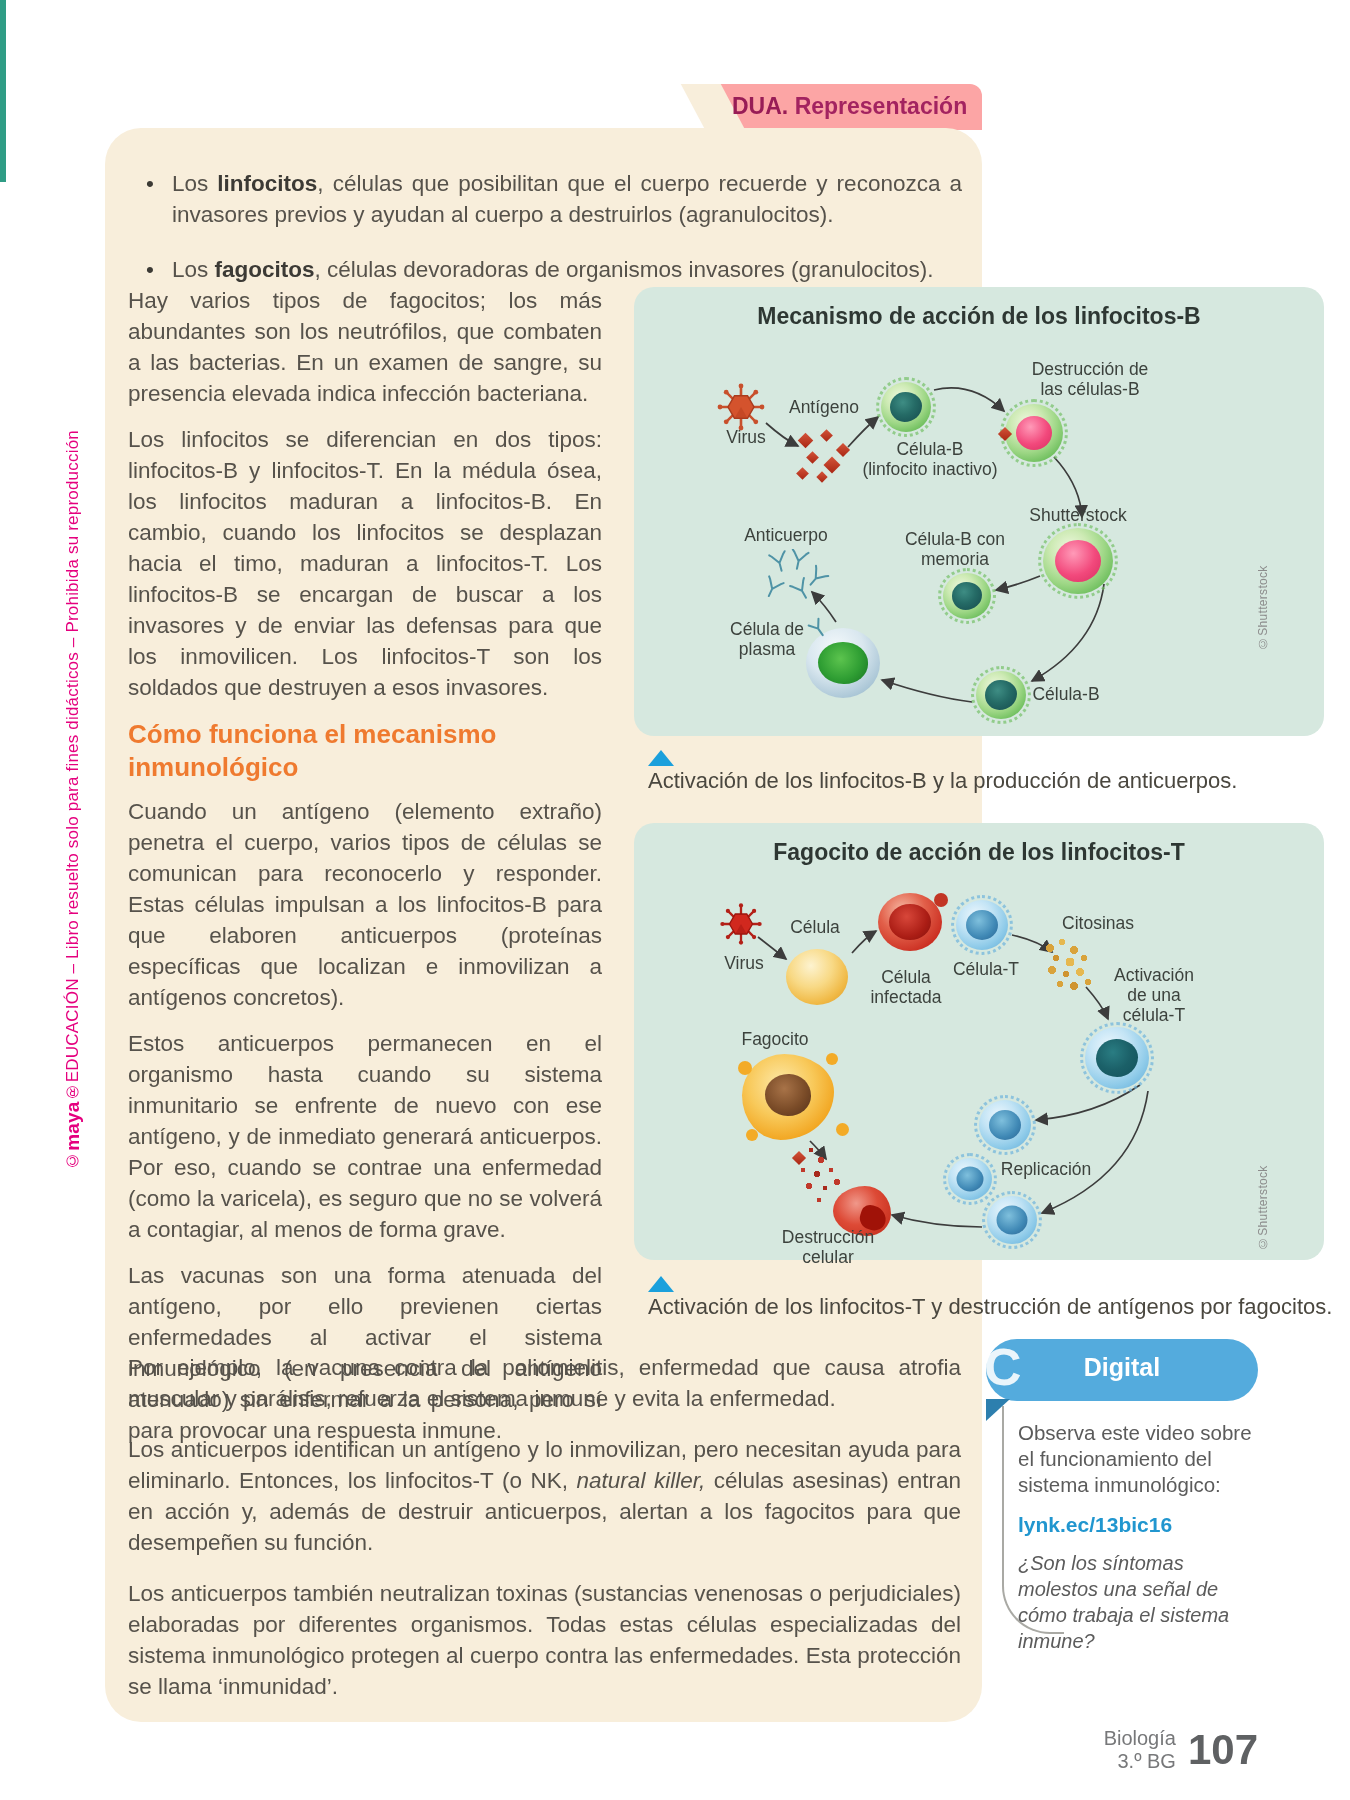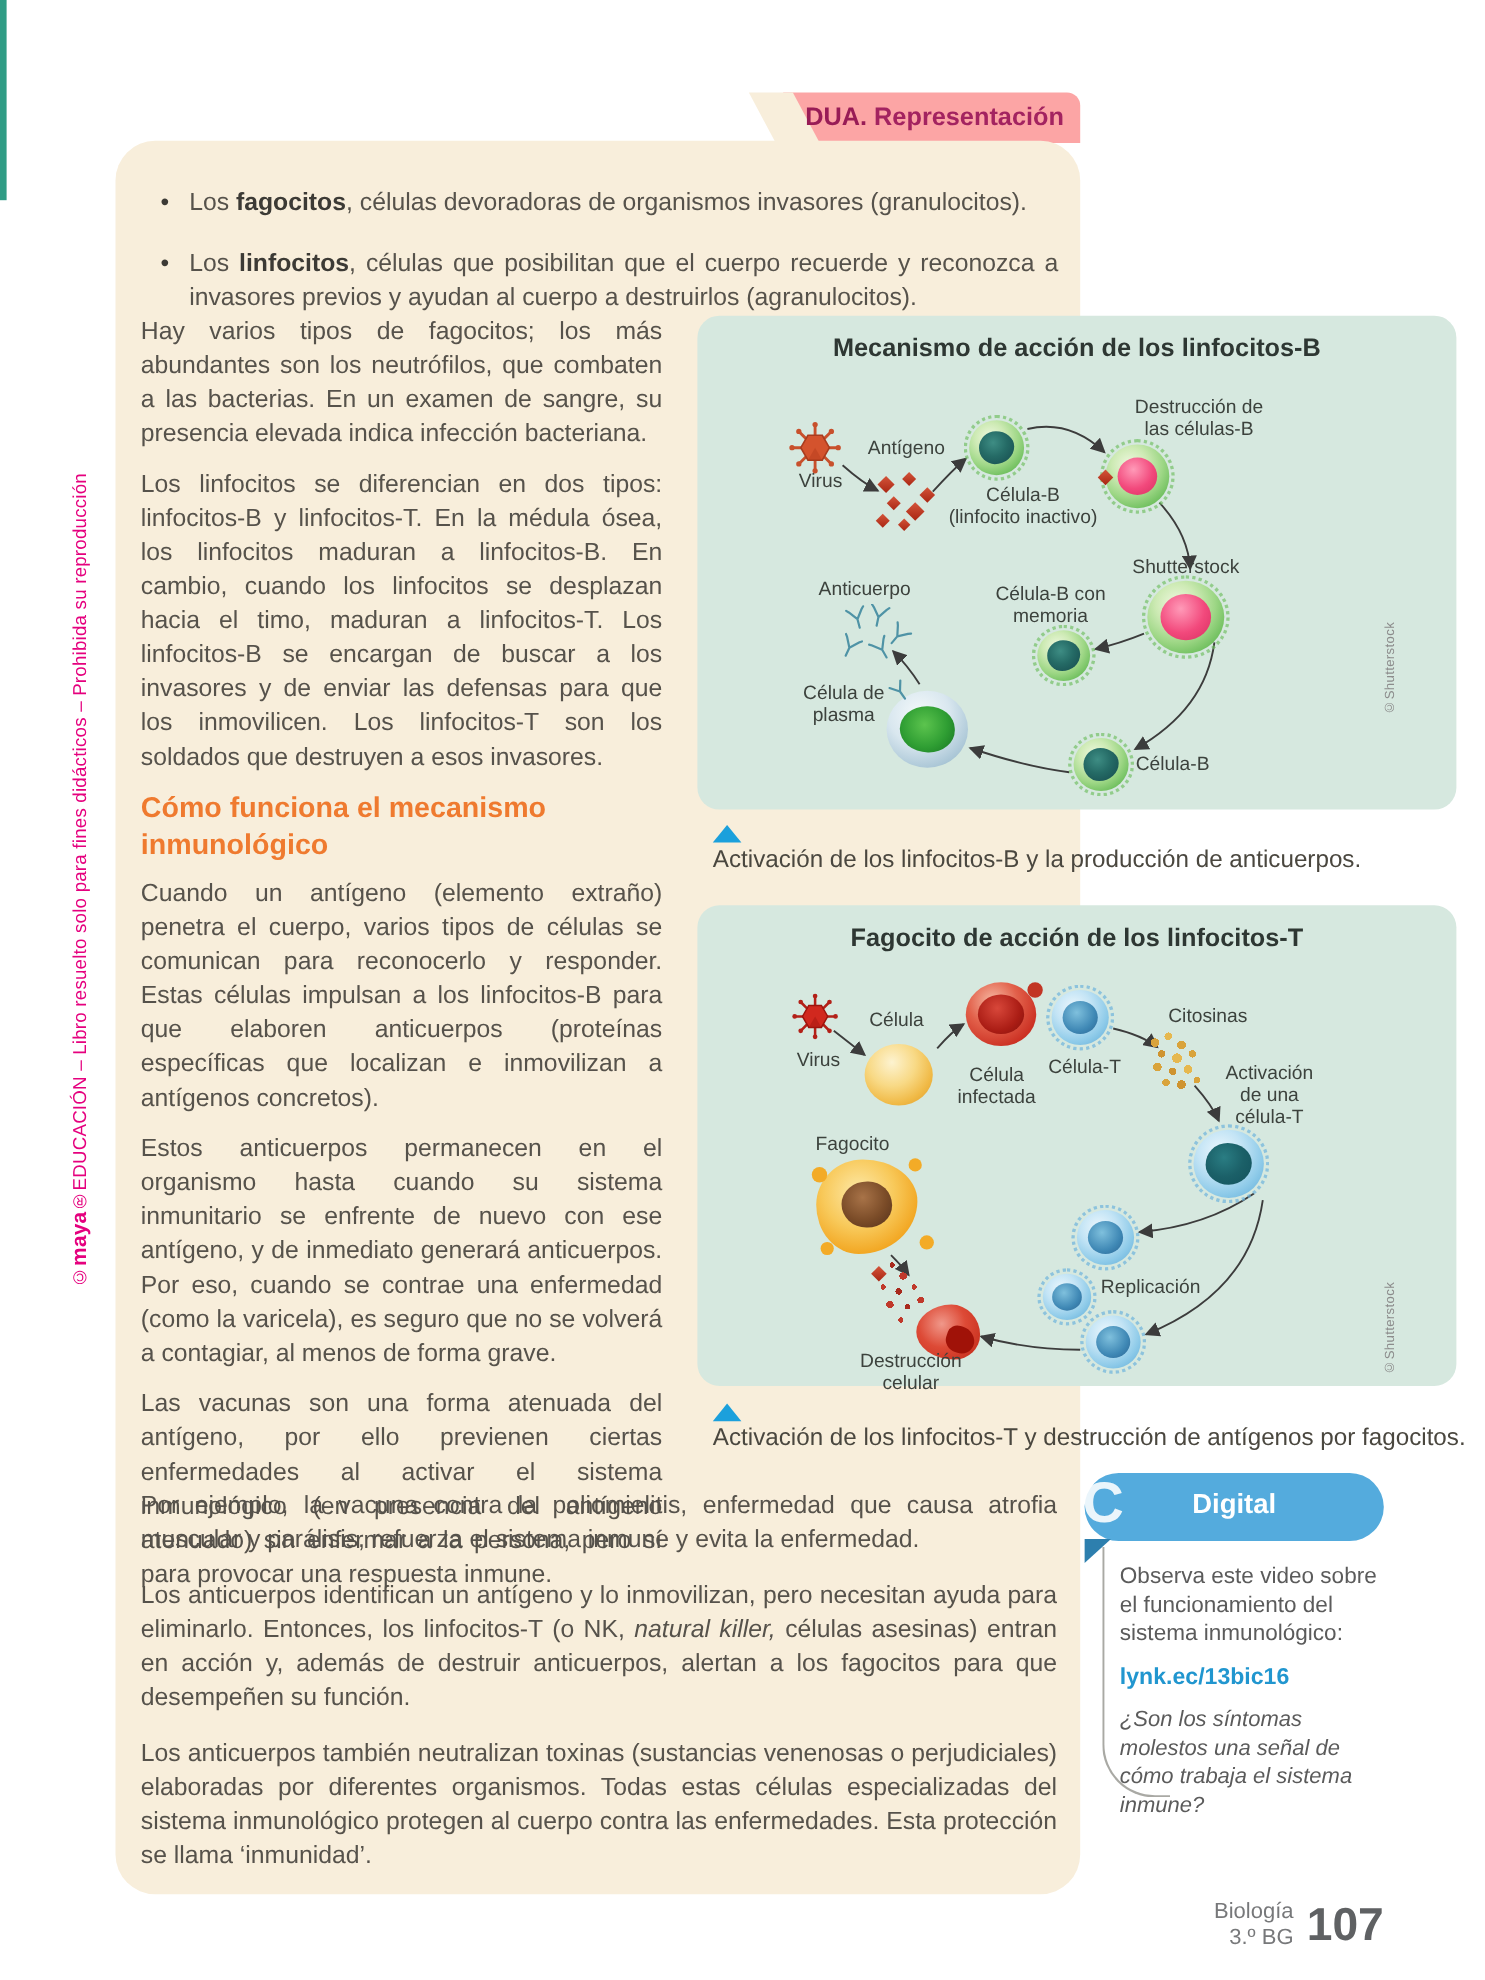--- a/index.html
+++ b/index.html
@@ -125,22 +125,22 @@
   <div class="dua-tab">
     <div class="dua-text">
       <span class="dua">DUA.</span>
       <span class="rep">Representación</span>
     </div>
   </div>
 
   <div class="panel"></div>
 
   <ul class="bullets">
+    <li><span>Los </span><span class="term">linfocitos</span><span>, células que posibilitan que el cuerpo recuerde y reconozca a invasores previos y ayudan al cuerpo a destruirlos (agranulocitos).</span></li>
     <li><span>Los </span><span class="term">fagocitos</span><span>, células devoradoras de organismos invasores (granulocitos).</span></li>
-    <li><span>Los </span><span class="term">linfocitos</span><span>, células que posibilitan que el cuerpo recuerde y reconozca a invasores previos y ayudan al cuerpo a destruirlos (agranulocitos).</span></li>
   </ul>
 
   <div class="column">
     <p class="para">Hay varios tipos de fagocitos; los más abundantes son los neutrófilos, que combaten a las bacterias. En un examen de sangre, su presencia elevada indica infección bacteriana.</p>
     <p class="para">Los linfocitos se diferencian en dos tipos: linfocitos-B y linfocitos-T. En la médula ósea, los linfocitos maduran a linfocitos-B. En cambio, cuando los linfocitos se desplazan hacia el timo, maduran a linfocitos-T. Los linfocitos-B se encargan de buscar a los invasores y de enviar las defensas para que los inmovilicen. Los linfocitos-T son los soldados que destruyen a esos invasores.</p>
     <h2 class="heading">Cómo funciona el mecanismo inmunológico</h2>
     <p class="para">Cuando un antígeno (elemento extraño) penetra el cuerpo, varios tipos de células se comunican para reconocerlo y responder. Estas células impulsan a los linfocitos-B para que elaboren anticuerpos (proteínas específicas que localizan e inmovilizan a antígenos concretos).</p>
     <p class="para">Estos anticuerpos permanecen en el organismo hasta cuando su sistema inmunitario se enfrente de nuevo con ese antígeno, y de inmediato generará anticuerpos. Por eso, cuando se contrae una enfermedad (como la varicela), es seguro que no se volverá a contagiar, al menos de forma grave.</p>
     <p class="para">Las vacunas son una forma atenuada del antígeno, por ello previenen ciertas enfermedades al activar el sistema inmunológico (en presencia del antígeno atenuado) sin enfermar a la persona, pero sí para provocar una respuesta inmune.</p>
   </div>

